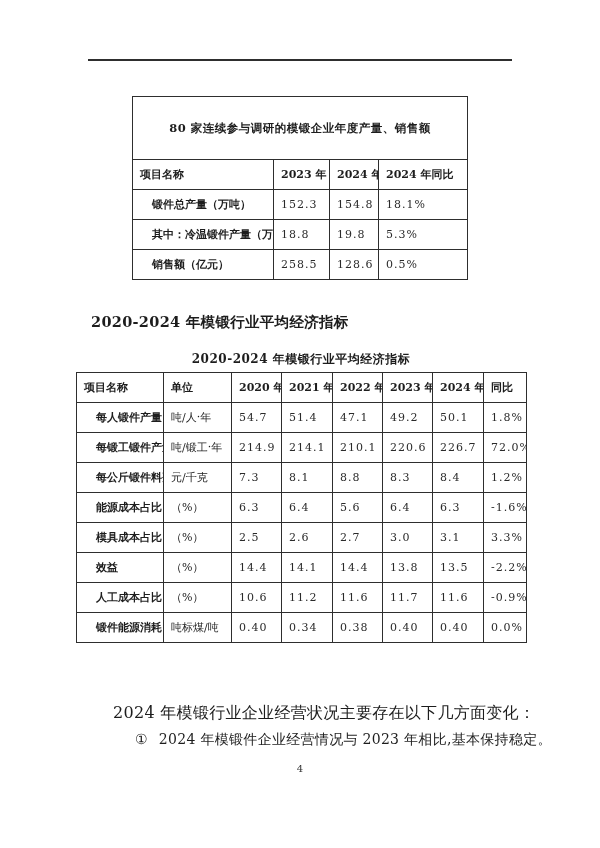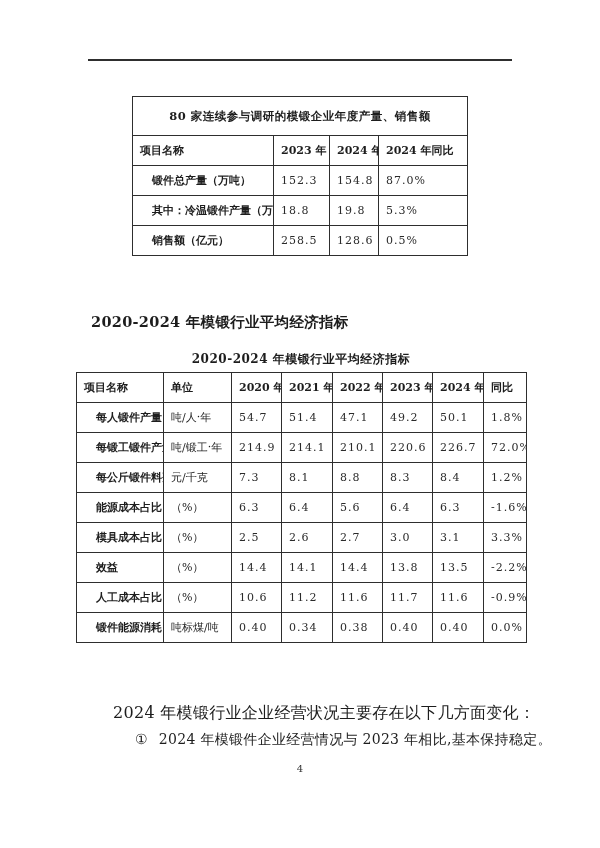--- a/index.html
+++ b/index.html
@@ -23,21 +23,21 @@
     vertical-align:middle;
     padding:0 2px 0 7px;
     font-weight:normal;
     overflow:hidden;
     white-space:nowrap;
   }
   .num { letter-spacing:1px; color:#2a2a2a; }
 
   
   .t1 { position:absolute; left:132px; top:96px; width:335px; }
-  .t1 .title-cell { text-align:center; font-weight:bold; height:30px; font-size:11.5px; padding:4px; letter-spacing:0.5px; }
+  .t1 .title-cell { text-align:center; font-weight:bold; height:30px; font-size:11.5px; padding:16px; letter-spacing:0.5px; }
   .t1 th { height:29px; font-weight:bold; }
   .t1 td { height:29px; }
 
   
   .heading {
     position:absolute; left:91px; top:313px;
     font-size:14.5px; font-weight:bold; letter-spacing:0.3px;
   }
   .t2-title {
     position:absolute; left:76px; top:351px; width:450px;
@@ -86,21 +86,21 @@
         <th>2023 年</th>
         <th>2024 年</th>
         <th>2024 年同比</th>
       </tr>
     </thead>
     <tbody>
         <tr>
           <td class="lbl">锻件总产量（万吨）</td>
           <td class="num">152.3</td>
           <td class="num">154.8</td>
-          <td class="num">87.0%</td>
+          <td class="num">18.1%</td>
         </tr>
         <tr>
           <td class="lbl">其中：冷温锻件产量（万吨）</td>
           <td class="num">18.8</td>
           <td class="num">19.8</td>
           <td class="num">5.3%</td>
         </tr>
         <tr>
           <td class="lbl">销售额（亿元）</td>
           <td class="num">258.5</td>

